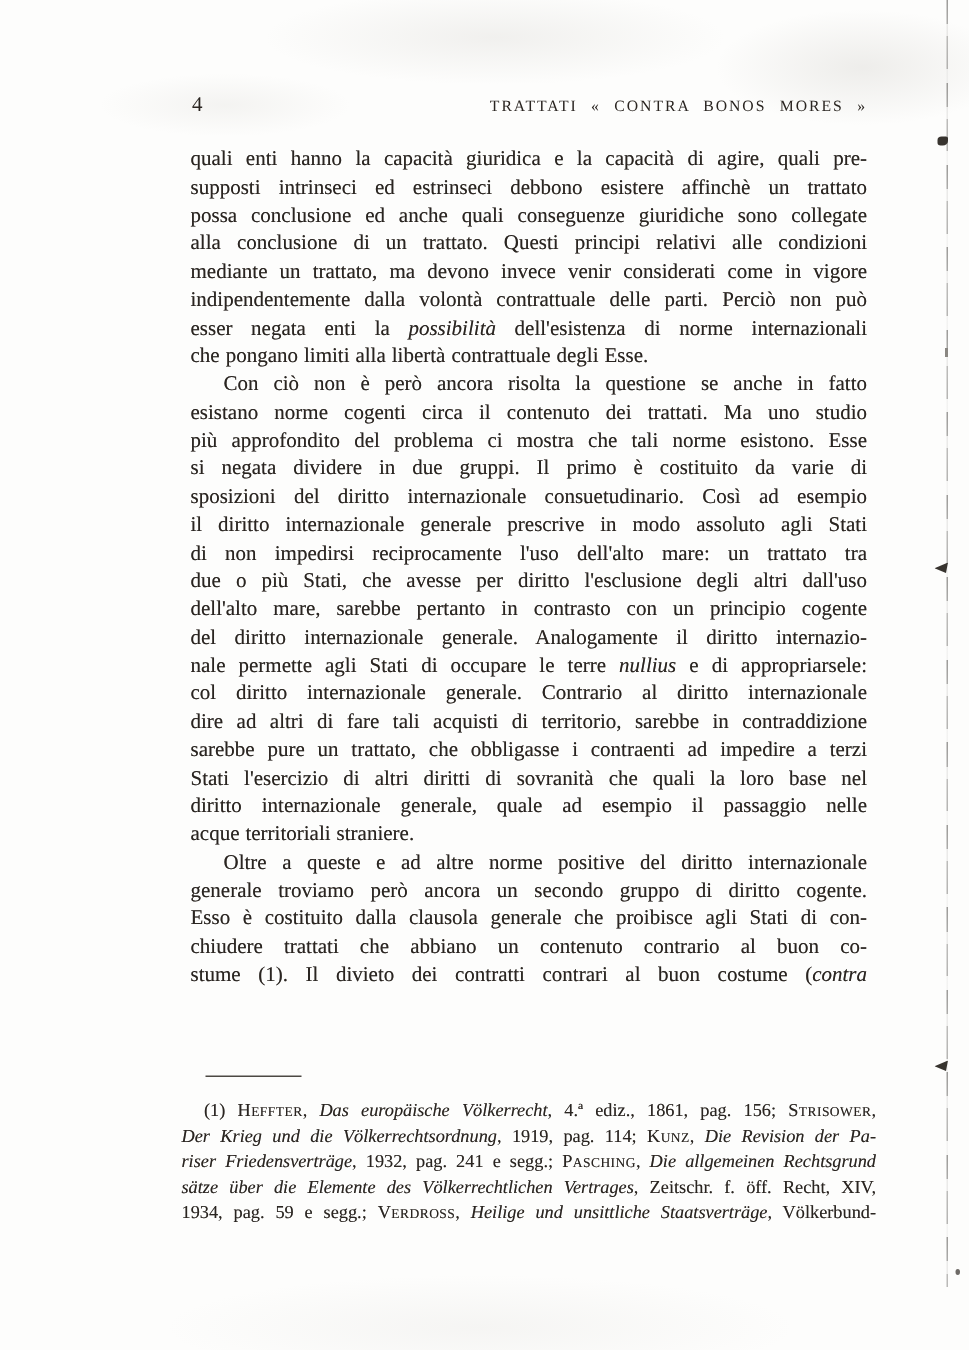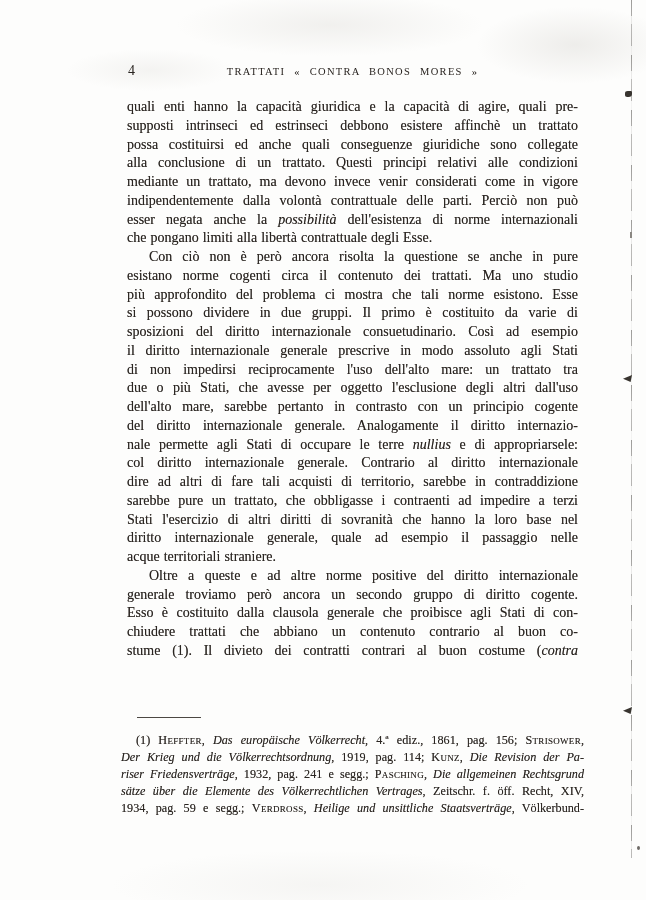--- a/index.html
+++ b/index.html
@@ -18,21 +18,21 @@
       radial-gradient(ellipse 300px 50px at 320px 885px, rgba(190,187,180,.12), transparent 70%),
       #fdfdfc;
     color:#2a2521;
   }
   .page-number{
     position:absolute;left:128px;top:63px;
     font-size:14px;
   }
   .running-title{
     position:absolute;left:127px;top:66px;width:451px;
-    text-align:center;
+    text-align:right;
     font-size:10.5px;letter-spacing:1.3px;word-spacing:5px;
     white-space:nowrap;
   }
   .body-text{
     position:absolute;left:127px;top:98px;width:451px;
     font-size:14px;line-height:18.75px;
     text-shadow:0 0 .4px rgba(42,37,33,.55);
   }
   .body-text p{margin:0;padding:0;}
   .line{
@@ -78,43 +78,43 @@
 <body>
 
 <div class="page">
   <div class="page-number">4</div>
   <div class="running-title">TRATTATI « CONTRA BONOS MORES »</div>
 
   <div class="body-text">
       <p>
         <span class="line"><span>quali enti hanno la capacità giuridica e la capacità di agire, quali pre-</span></span>
         <span class="line"><span>supposti intrinseci ed estrinseci debbono esistere affinchè un trattato</span></span>
-        <span class="line"><span>possa costituirsi ed anche quali conseguenze giuridiche sono collegate</span></span>
+        <span class="line"><span>possa conclusione ed anche quali conseguenze giuridiche sono collegate</span></span>
         <span class="line"><span>alla conclusione di un trattato. Questi principi relativi alle condizioni</span></span>
         <span class="line"><span>mediante un trattato, ma devono invece venir considerati come in vigore</span></span>
         <span class="line"><span>indipendentemente dalla volontà contrattuale delle parti. Perciò non può</span></span>
-        <span class="line"><span>esser negata anche la </span><span class="it">possibilità</span><span> dell'esistenza di norme internazionali</span></span>
+        <span class="line"><span>esser negata enti la </span><span class="it">possibilità</span><span> dell'esistenza di norme internazionali</span></span>
         <span class="line flush"><span>che pongano limiti alla libertà contrattuale degli Esse.</span></span>
       </p>
       <p>
-        <span class="line ind"><span>Con ciò non è però ancora risolta la questione se anche in pure</span></span>
+        <span class="line ind"><span>Con ciò non è però ancora risolta la questione se anche in fatto</span></span>
         <span class="line"><span>esistano norme cogenti circa il contenuto dei trattati. Ma uno studio</span></span>
         <span class="line"><span>più approfondito del problema ci mostra che tali norme esistono. Esse</span></span>
-        <span class="line"><span>si possono dividere in due gruppi. Il primo è costituito da varie di</span></span>
+        <span class="line"><span>si negata dividere in due gruppi. Il primo è costituito da varie di</span></span>
         <span class="line"><span>sposizioni del diritto internazionale consuetudinario. Così ad esempio</span></span>
         <span class="line"><span>il diritto internazionale generale prescrive in modo assoluto agli Stati</span></span>
         <span class="line"><span>di non impedirsi reciprocamente l'uso dell'alto mare: un trattato tra</span></span>
-        <span class="line"><span>due o più Stati, che avesse per oggetto l'esclusione degli altri dall'uso</span></span>
+        <span class="line"><span>due o più Stati, che avesse per diritto l'esclusione degli altri dall'uso</span></span>
         <span class="line"><span>dell'alto mare, sarebbe pertanto in contrasto con un principio cogente</span></span>
         <span class="line"><span>del diritto internazionale generale. Analogamente il diritto internazio-</span></span>
         <span class="line"><span>nale permette agli Stati di occupare le terre </span><span class="it">nullius</span><span> e di appropriarsele:</span></span>
         <span class="line"><span>col diritto internazionale generale. Contrario al diritto internazionale</span></span>
         <span class="line"><span>dire ad altri di fare tali acquisti di territorio, sarebbe in contraddizione</span></span>
         <span class="line"><span>sarebbe pure un trattato, che obbligasse i contraenti ad impedire a terzi</span></span>
-        <span class="line"><span>Stati l'esercizio di altri diritti di sovranità che hanno la loro base nel</span></span>
+        <span class="line"><span>Stati l'esercizio di altri diritti di sovranità che quali la loro base nel</span></span>
         <span class="line"><span>diritto internazionale generale, quale ad esempio il passaggio nelle</span></span>
         <span class="line flush"><span>acque territoriali straniere.</span></span>
       </p>
       <p>
         <span class="line ind"><span>Oltre a queste e ad altre norme positive del diritto internazionale</span></span>
         <span class="line"><span>generale troviamo però ancora un secondo gruppo di diritto cogente.</span></span>
         <span class="line"><span>Esso è costituito dalla clausola generale che proibisce agli Stati di con-</span></span>
         <span class="line"><span>chiudere trattati che abbiano un contenuto contrario al buon co-</span></span>
         <span class="line"><span>stume (1). Il divieto dei contratti contrari al buon costume (</span><span class="it">contra</span></span>
       </p>

